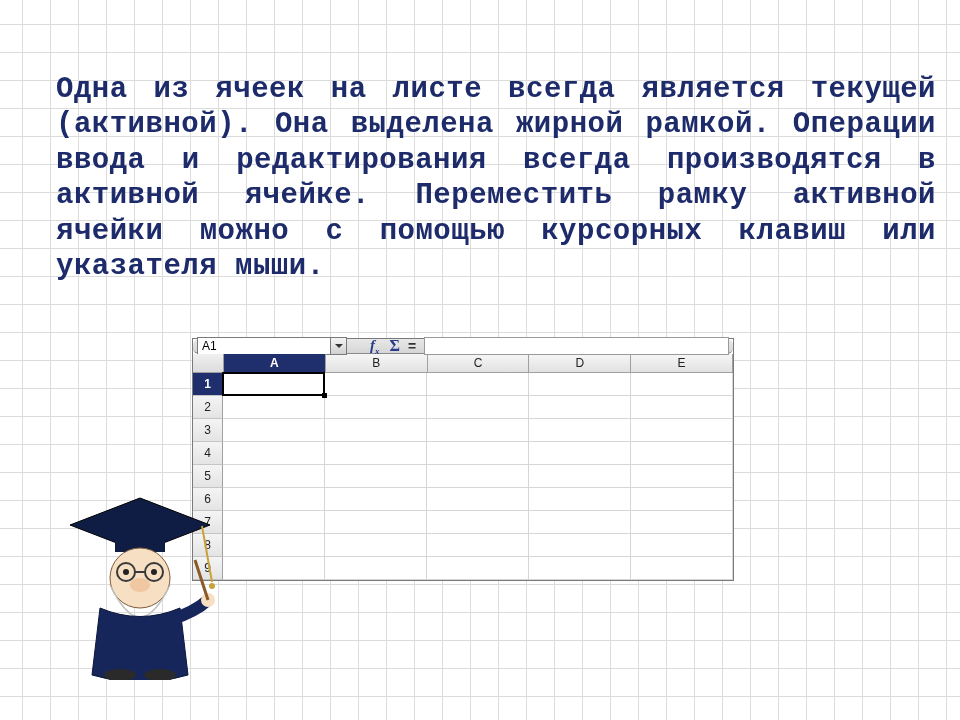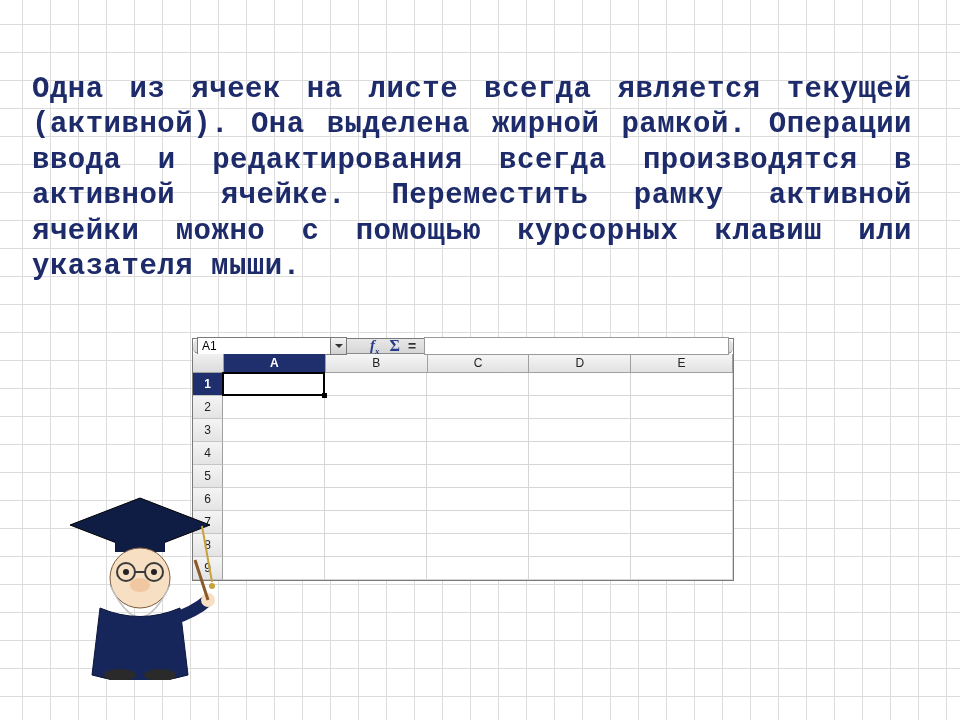--- a/index.html
+++ b/index.html
@@ -20,21 +20,21 @@
     box-sizing: border-box;
     background-image:
       linear-gradient(to right, #dcdcdc 1px, transparent 1px),
       linear-gradient(to bottom, #dcdcdc 1px, transparent 1px);
     background-size: 28px 28px;
     background-position: -6px -4px;
   }
 
   .paragraph {
     position: absolute;
-    left: 32px;
+    left: 56px;
     top: 72px;
     width: 880px;
     font-size: 29px;
     font-weight: bold;
     color: #1d2b6b;
     line-height: 1.22;
     text-align: justify;
     text-align-last: left;
     font-family: "Courier New", monospace;
     letter-spacing: 0.5px;

